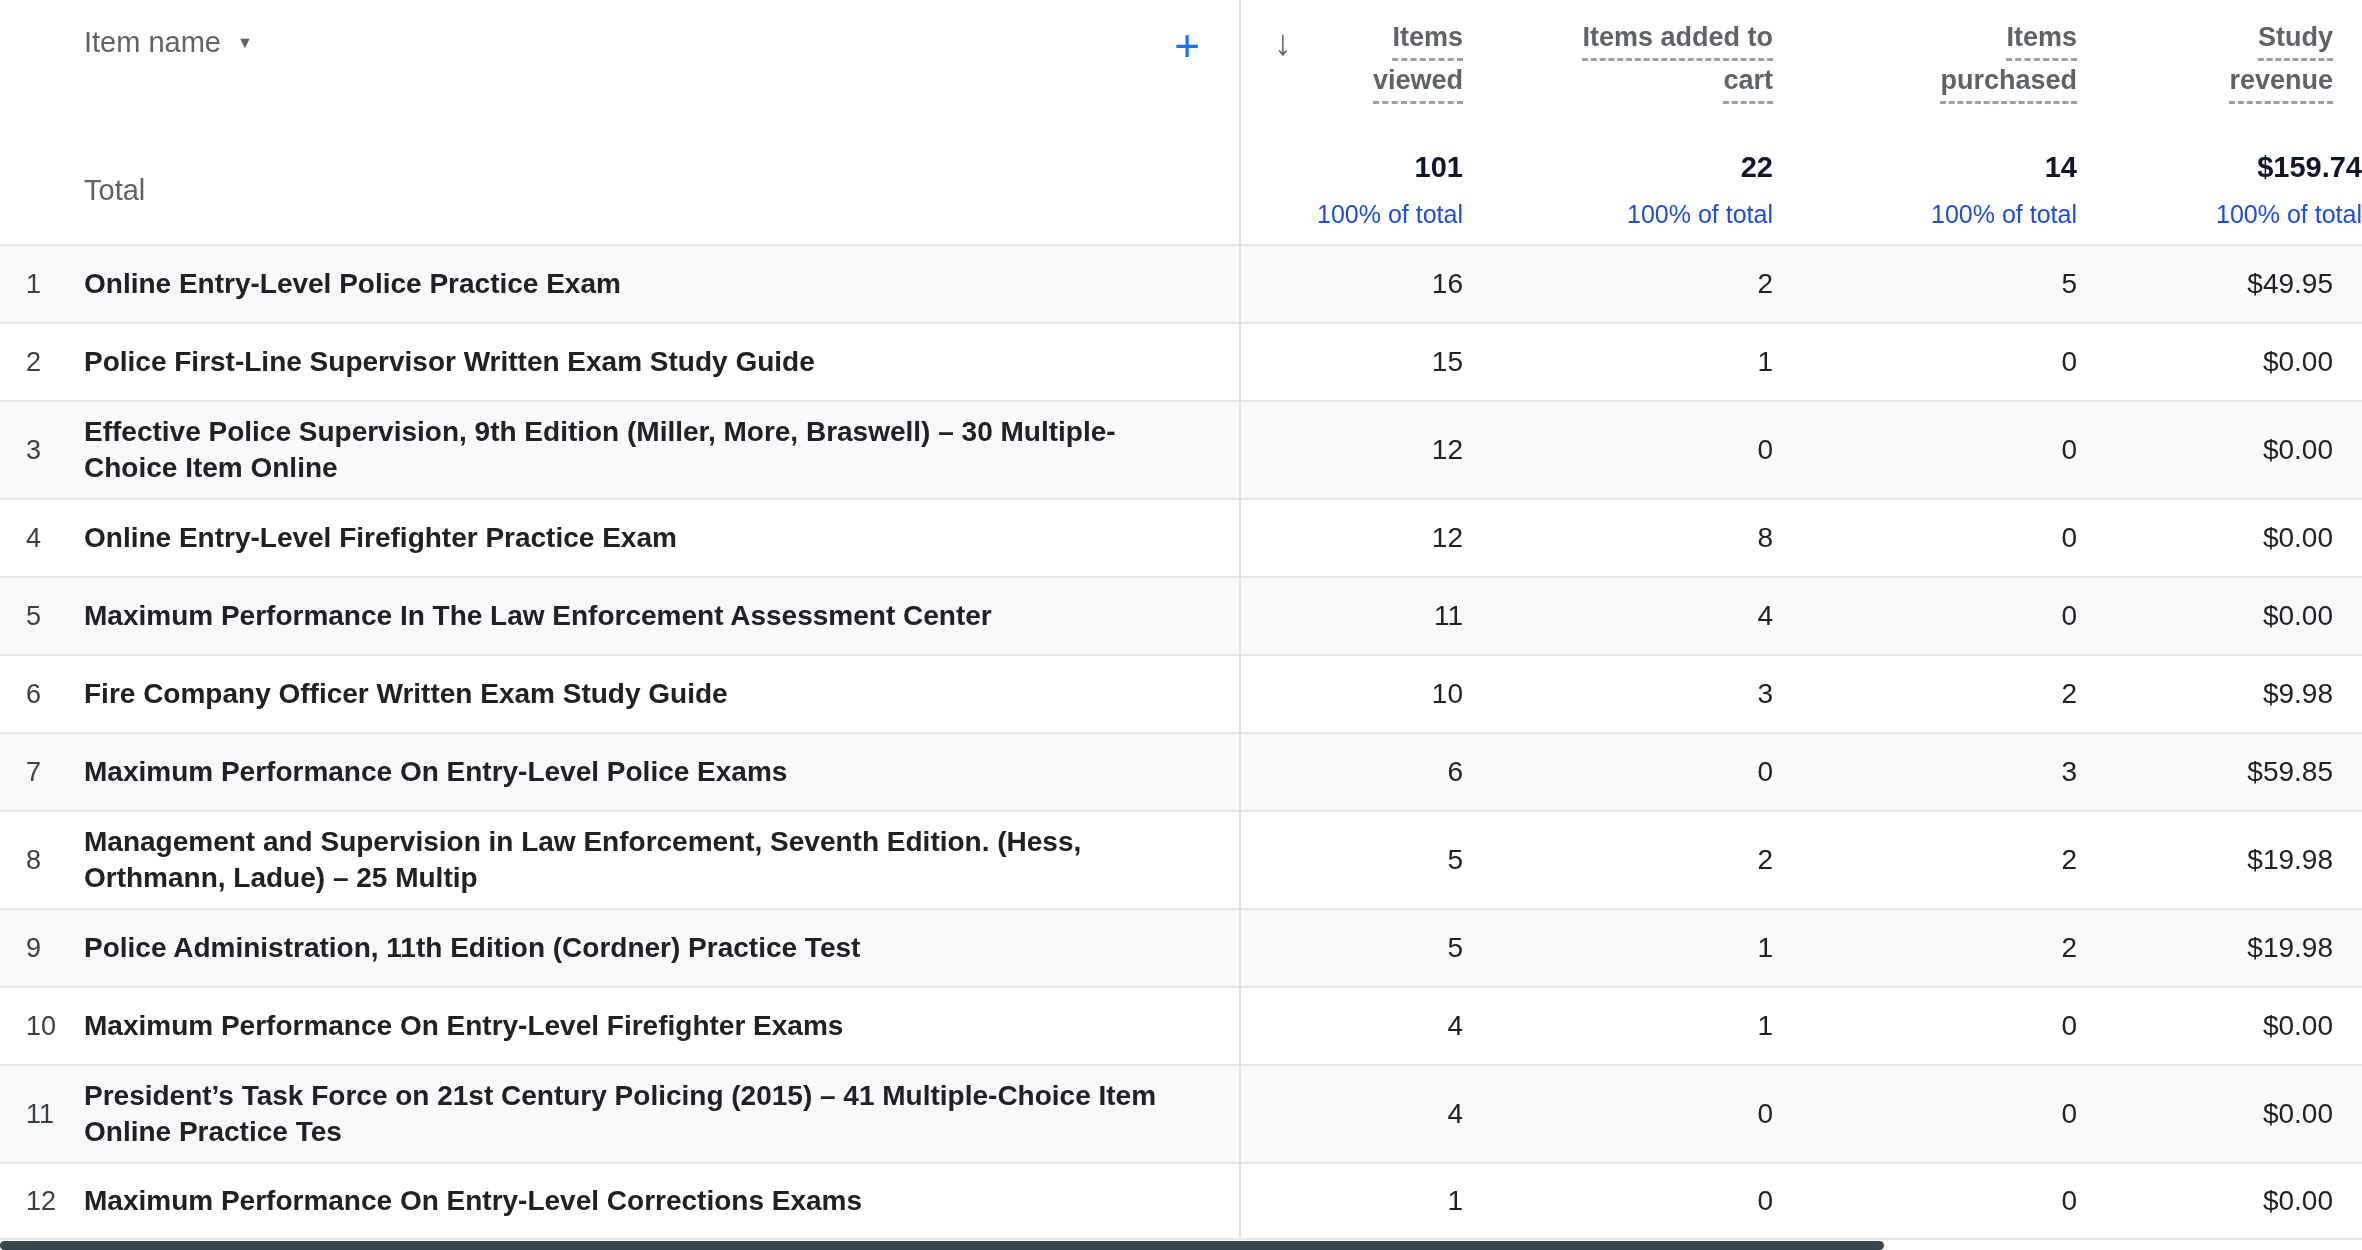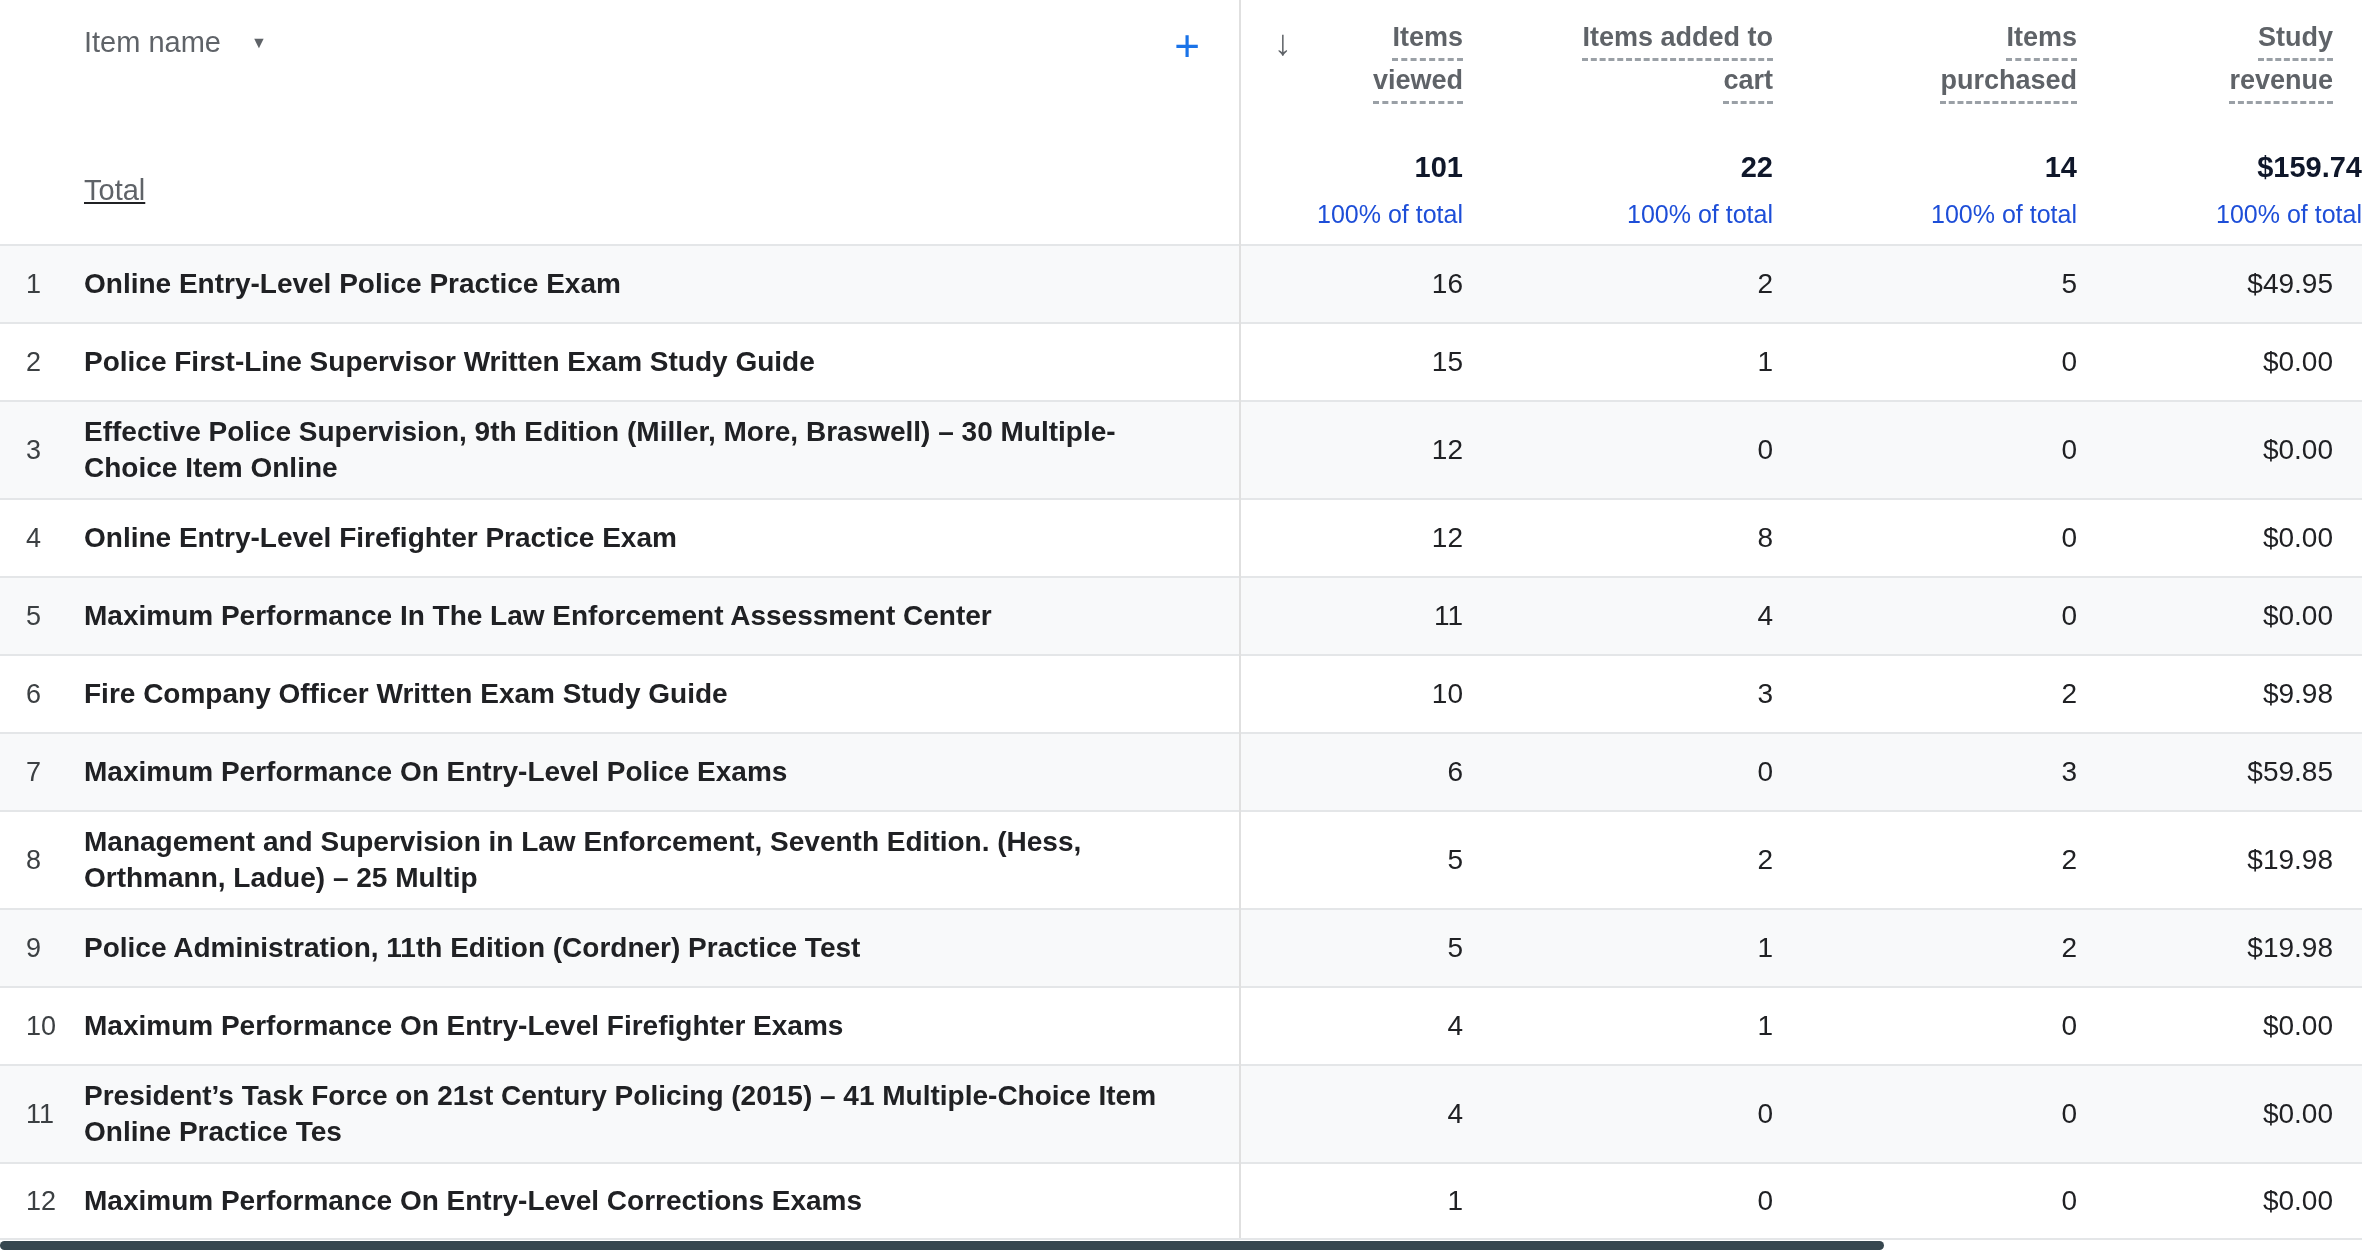--- a/index.html
+++ b/index.html
@@ -12,33 +12,33 @@
 
   .hrow{display:flex;width:100%;box-sizing:border-box;}
   .left-pane{width:1240px;flex:0 0 1240px;box-sizing:border-box;position:relative;}
   .right-pane{width:1122px;flex:0 0 1122px;box-sizing:border-box;position:relative;
               display:grid;grid-template-columns:223px 310px 304px 285px;}
 
   
   .header{height:136px;}
   .header .left-pane{display:flex;align-items:flex-start;justify-content:space-between;
                      padding:26px 40px 0 84px;}
-  .dim-selector{display:flex;align-items:center;gap:30px;cursor:pointer;}
+  .dim-selector{display:flex;align-items:center;gap:16px;cursor:pointer;}
   .dim-label{font-size:29px;color:#5f6368;}
   .caret{font-size:16px;color:#5f6368;line-height:29px;}
   .add-btn{color:#1a73e8;font-size:44px;font-weight:400;line-height:40px;cursor:pointer;}
   .sort-arrow{position:absolute;left:34px;top:22px;font-size:36px;color:#5f6368;cursor:pointer;}
   .col-header{display:flex;flex-direction:column;align-items:flex-end;padding-top:22px;cursor:pointer;font-weight:bold;}
   .col-header.c4{padding-right:29px;}
   .col-header .line{font-size:27px;line-height:30px;color:#5f6368;
                     border-bottom:3px dashed #9aa0a6;padding-bottom:6px;margin-bottom:4px;}
 
   
   .total-row{height:108px;}
-  .total-row .left-pane{display:flex;align-items:center;padding-left:84px;text-decoration:underline;}
+  .total-row .left-pane{display:flex;align-items:center;padding-left:84px;}
   .total-label{font-size:29px;color:#5f6368;}
   .total-cell{display:flex;flex-direction:column;align-items:flex-end;justify-content:center;}
   .total-cell.c4{}
   .total-value{font-size:29px;font-weight:700;color:#0f172a;}
   .total-pct{font-size:25px;color:#1d4ed8;margin-top:16px;}
 
   
   .row{display:flex;width:100%;min-height:78px;box-sizing:border-box;
        border-top:2px solid #e4e6e8;align-items:stretch;}
   .row:last-child{border-bottom:2px solid #e4e6e8;}

